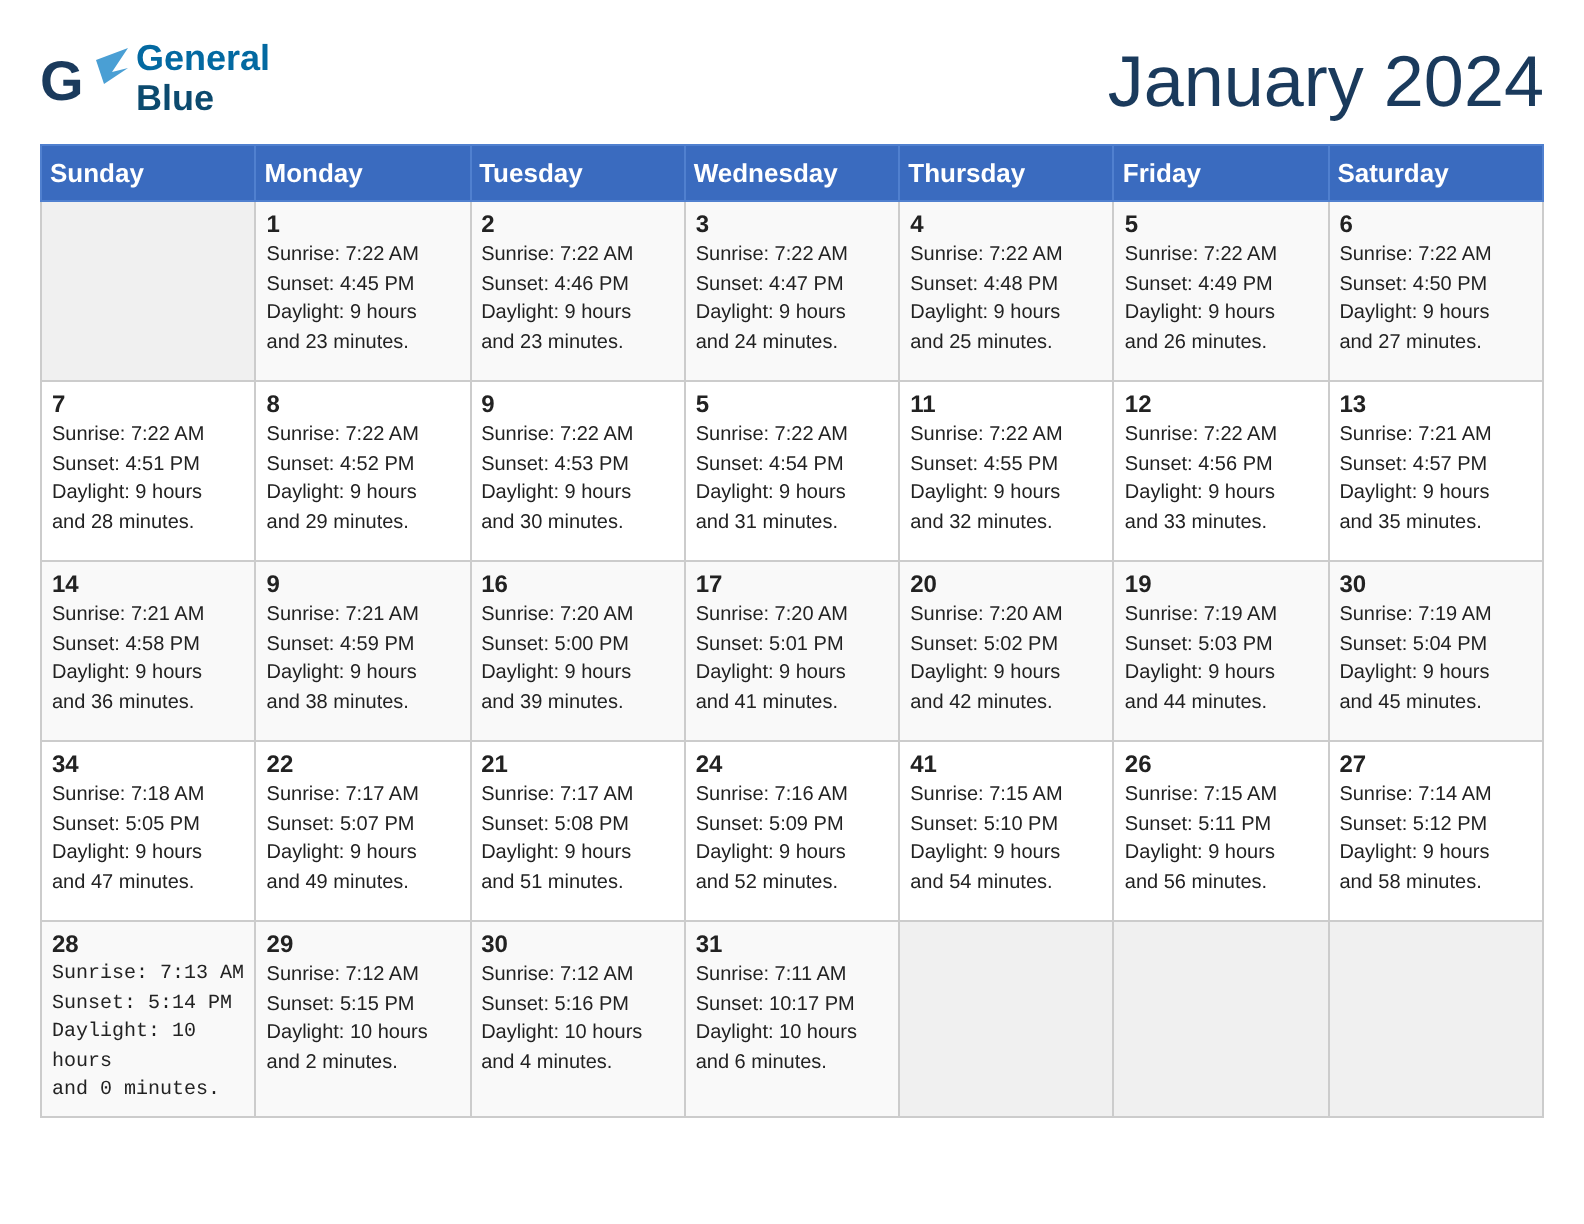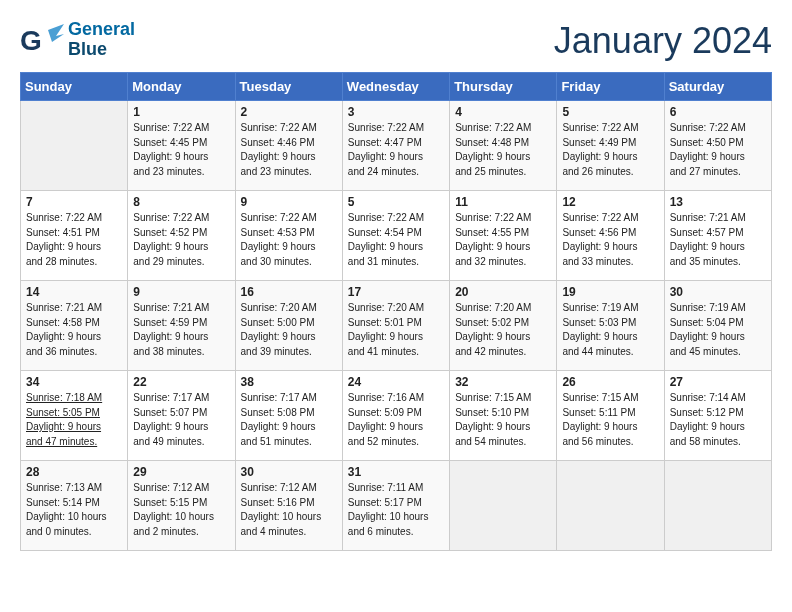--- a/index.html
+++ b/index.html
@@ -256,48 +256,48 @@
           <span class="day-num">30</span>
           <div class="day-info" style="white-space: pre-line;">Sunrise: 7:19 AM
 Sunset: 5:04 PM
 Daylight: 9 hours
 and 45 minutes.</div>
         </td>
       </tr>
       <tr>
         <td>
           <span class="day-num">34</span>
-          <div class="day-info" style="white-space: pre-line; text-decoration: underline;">Sunrise: 7:18 AM
+          <div class="day-info" style="white-space: pre-line;">Sunrise: 7:18 AM
 Sunset: 5:05 PM
 Daylight: 9 hours
 and 47 minutes.</div>
         </td>
         <td>
           <span class="day-num">22</span>
           <div class="day-info" style="white-space: pre-line;">Sunrise: 7:17 AM
 Sunset: 5:07 PM
 Daylight: 9 hours
 and 49 minutes.</div>
         </td>
         <td>
-          <span class="day-num">38</span>
+          <span class="day-num">21</span>
           <div class="day-info" style="white-space: pre-line;">Sunrise: 7:17 AM
 Sunset: 5:08 PM
 Daylight: 9 hours
 and 51 minutes.</div>
         </td>
         <td>
           <span class="day-num">24</span>
           <div class="day-info" style="white-space: pre-line;">Sunrise: 7:16 AM
 Sunset: 5:09 PM
 Daylight: 9 hours
 and 52 minutes.</div>
         </td>
         <td>
-          <span class="day-num">32</span>
+          <span class="day-num">41</span>
           <div class="day-info" style="white-space: pre-line;">Sunrise: 7:15 AM
 Sunset: 5:10 PM
 Daylight: 9 hours
 and 54 minutes.</div>
         </td>
         <td>
           <span class="day-num">26</span>
           <div class="day-info" style="white-space: pre-line;">Sunrise: 7:15 AM
 Sunset: 5:11 PM
 Daylight: 9 hours
@@ -307,21 +307,21 @@
           <span class="day-num">27</span>
           <div class="day-info" style="white-space: pre-line;">Sunrise: 7:14 AM
 Sunset: 5:12 PM
 Daylight: 9 hours
 and 58 minutes.</div>
         </td>
       </tr>
       <tr>
         <td>
           <span class="day-num">28</span>
-          <div class="day-info" style="white-space: pre-line;">Sunrise: 7:13 AM
+          <div class="day-info" style="white-space: pre-line; font-family: Liberation Mono, monospace;">Sunrise: 7:13 AM
 Sunset: 5:14 PM
 Daylight: 10 hours
 and 0 minutes.</div>
         </td>
         <td>
           <span class="day-num">29</span>
           <div class="day-info" style="white-space: pre-line;">Sunrise: 7:12 AM
 Sunset: 5:15 PM
 Daylight: 10 hours
 and 2 minutes.</div>
@@ -329,21 +329,21 @@
         <td>
           <span class="day-num">30</span>
           <div class="day-info" style="white-space: pre-line;">Sunrise: 7:12 AM
 Sunset: 5:16 PM
 Daylight: 10 hours
 and 4 minutes.</div>
         </td>
         <td>
           <span class="day-num">31</span>
           <div class="day-info" style="white-space: pre-line;">Sunrise: 7:11 AM
-Sunset: 5:17 PM
+Sunset: 10:17 PM
 Daylight: 10 hours
 and 6 minutes.</div>
         </td>
         <td class="empty-cell"></td>
         <td class="empty-cell"></td>
         <td class="empty-cell"></td>
       </tr>
     </tbody>
 </table>
 

